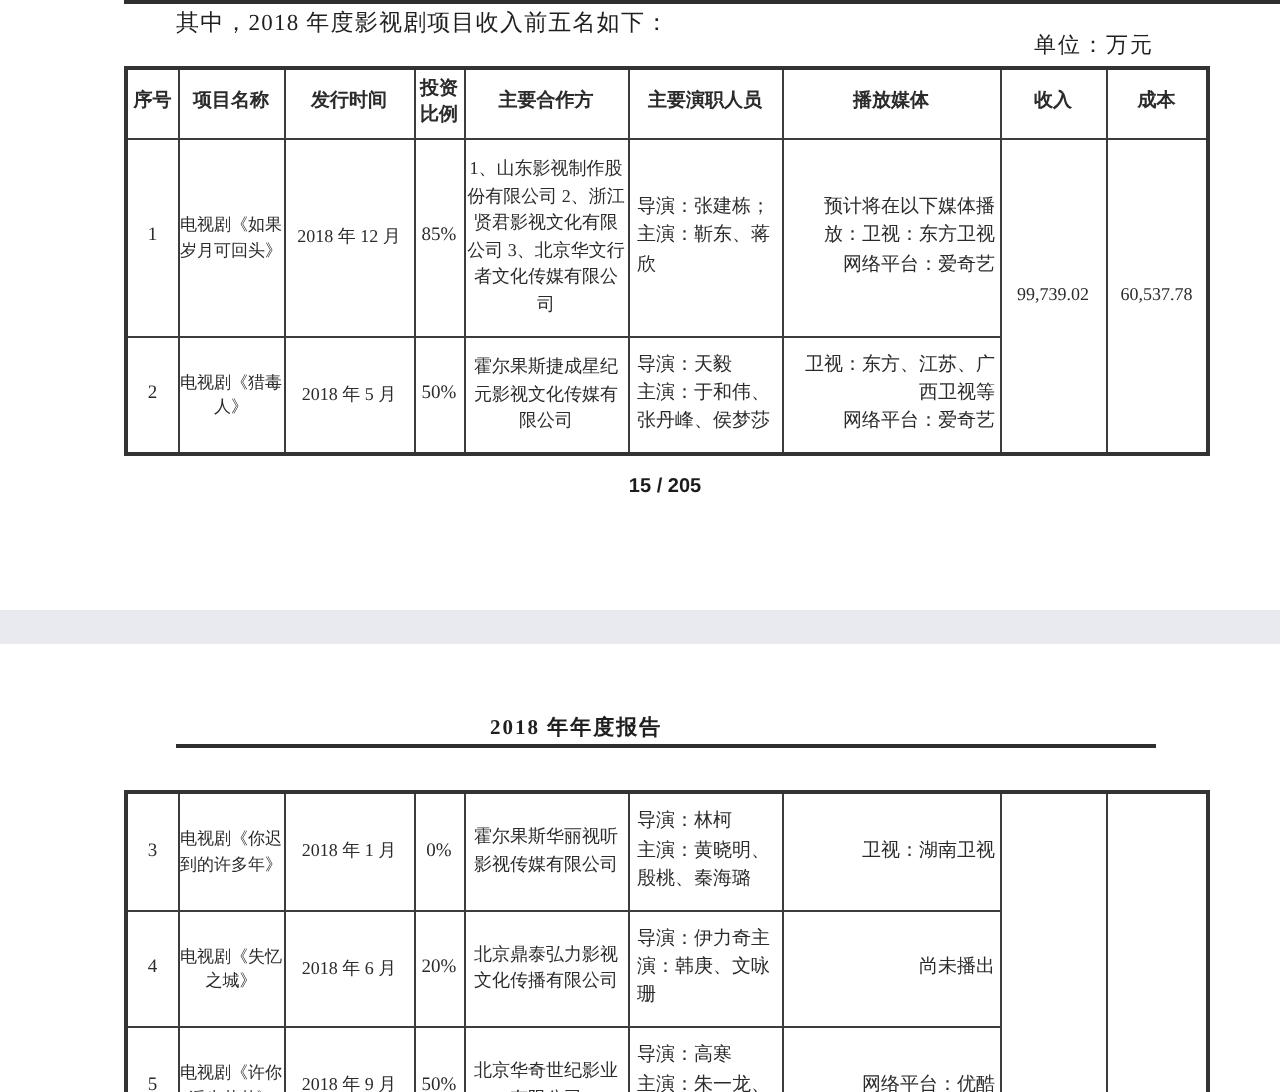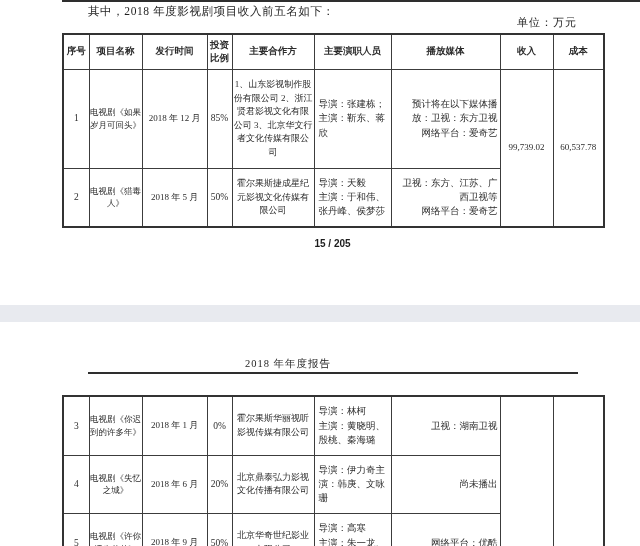--- a/index.html
+++ b/index.html
@@ -45,21 +45,21 @@
   td.c-money{font-size:9px;}
 
   .page-number{
     position:absolute;top:238px;left:62px;width:541px;text-align:center;
     font-family:"Liberation Sans","DejaVu Sans",sans-serif;
     font-weight:bold;font-size:10px;color:#1c1c1c;
   }
   .separator-band{position:absolute;top:305px;left:0;width:640px;height:17px;background:#e8eaef;}
   .report-title{
     position:absolute;top:357px;left:0;width:576px;text-align:center;
-    font-size:10.5px;font-weight:normal;letter-spacing:1px;color:#1f1f1f;
+    font-size:10.5px;font-weight:bold;letter-spacing:1px;color:#1f1f1f;
   }
   .title-underline{position:absolute;top:372px;left:88px;width:490px;height:2px;background:#2e2e2e;}
 </style>
 </head>
 <body>
 
 <div class="top-edge-line"></div>
 
 <div class="intro">其中，2018 年度影视剧项目收入前五名如下：</div>
 <div class="unit-note">单位：万元</div>

